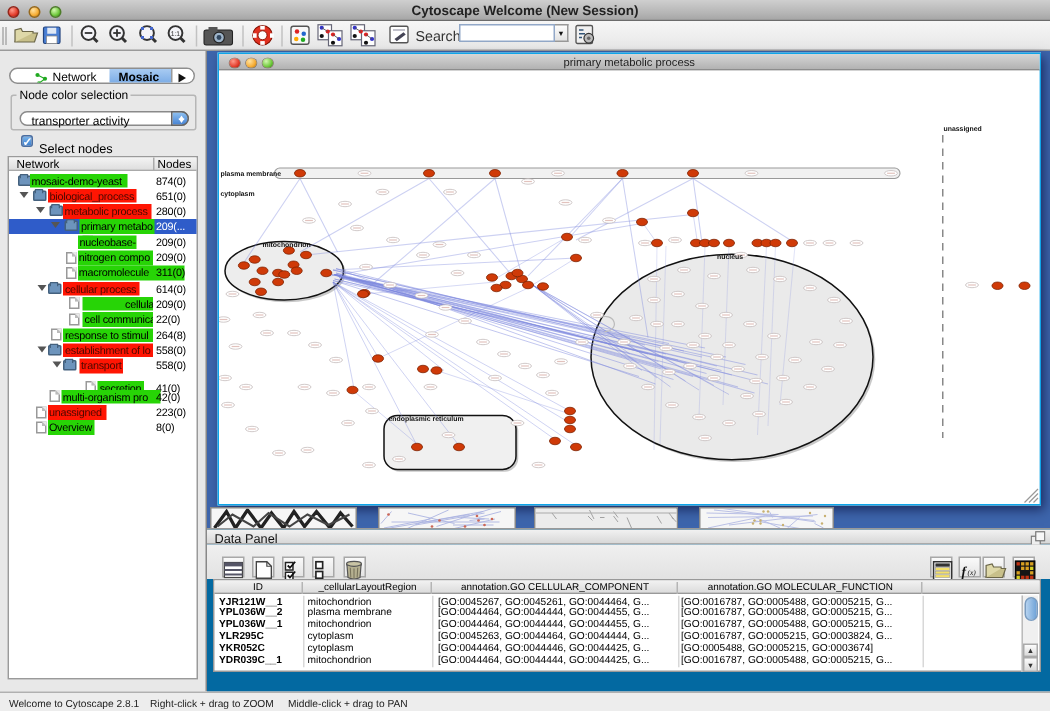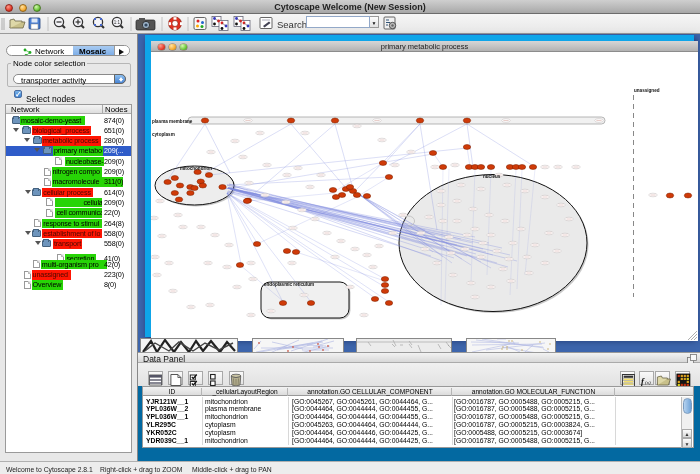--- a/index.html
+++ b/index.html
@@ -58,21 +58,21 @@
 .sel { background:#2f5cc9; }
 .sel .num { color:#fff; }
 .arr { position:absolute; top:2.5px; width:0; height:0; border-top:4px solid #555; border-left:3px solid transparent; border-right:3px solid transparent; }
 .fold { position:absolute; top:1.5px; width:9px; height:7px; background:#6d94bc; border:1px solid #44617e; border-radius:1px; }
 .fold:before { content:""; position:absolute; left:0px; top:-2px; width:4px; height:2px; background:#6d94bc; border:1px solid #44617e; border-bottom:none; border-radius:1px 1px 0 0;}
 .file { position:absolute; top:1px; width:7px; height:8px; background:#fff; border:1px solid #999; }
 .file:before { content:""; position:absolute; right:-1px; top:-1px; border-top:3px solid #e8e8e8; border-left:3px solid #bbb; }
 
 
 #mdi { left:138px; top:34px; width:562px; height:318px; background:#3d65ac; }
-#netwin { position:absolute; left:7px; top:1px; width:549px; height:302px; background:#fff; border:6px solid #0ea5e9; box-shadow:2px 3px 7px rgba(0,0,40,0.55);}
+#netwin { position:absolute; left:7px; top:1px; width:549px; height:302px; background:#fff; border:1px solid #0ea5e9; box-shadow:2px 3px 7px rgba(0,0,40,0.55);}
 #netwin-title { position:absolute; left:0; top:0; width:547px; height:11px; background:linear-gradient(#d6d6d6,#b2b2b2); border-bottom:1px solid #8c8c8c; }
 #netwin-title .t { width:100%; text-align:center; font-size:7.5px; color:#222; line-height:11px; display:block;}
 .slight { position:absolute; top:2.5px; width:6.5px; height:6.5px; border-radius:50%; box-shadow:0 0 0 0.5px rgba(80,50,20,0.55); }
 #s1 { left:7px;  background:radial-gradient(circle at 35% 30%, #ff9a8a, #e33d2c 60%, #9c1405);}
 #s2 { left:18px; background:radial-gradient(circle at 35% 30%, #ffe2a0, #f6ad35 60%, #b06e00);}
 #s3 { left:29px; background:radial-gradient(circle at 35% 30%, #d4f8b0, #6fc93c 60%, #2e7d0e);}
 #canvas { position:absolute; left:0; top:11px; width:547px; height:289px; }
 
 
 .frag { position:absolute; }
@@ -243,21 +243,21 @@
           <span class="num">280(0)</span>
         </div>
 <div class="trow sel" style="top:40.9px;">
           <span class="arr" style="left:28px;"></span>
           <span class="fold" style="left:37px;"></span>
           <span class="lab g" style="left:47px;width:50px;overflow:hidden;">primary metabo</span>
           <span class="num">209(...</span>
         </div>
 <div class="trow" style="top:51.2px;">
           <span class="file" style="left:49px;"></span>
-          <span class="lab g" style="left:59px;width:38.5px;overflow:hidden;">nucleobase-</span>
+          <span class="lab g" style="left:46px;width:38.5px;overflow:hidden;">nucleobase-</span>
           <span class="num">209(0)</span>
         </div>
 <div class="trow" style="top:61.5px;">
           <span class="file" style="left:38px;"></span>
           <span class="lab g" style="left:45.5px;width:50.5px;overflow:hidden;">nitrogen compo</span>
           <span class="num">209(0)</span>
         </div>
 <div class="trow" style="top:71.8px;">
           <span class="file" style="left:38px;"></span>
           <span class="lab g" style="left:45.5px;width:71px;overflow:hidden;">macromolecule</span>

